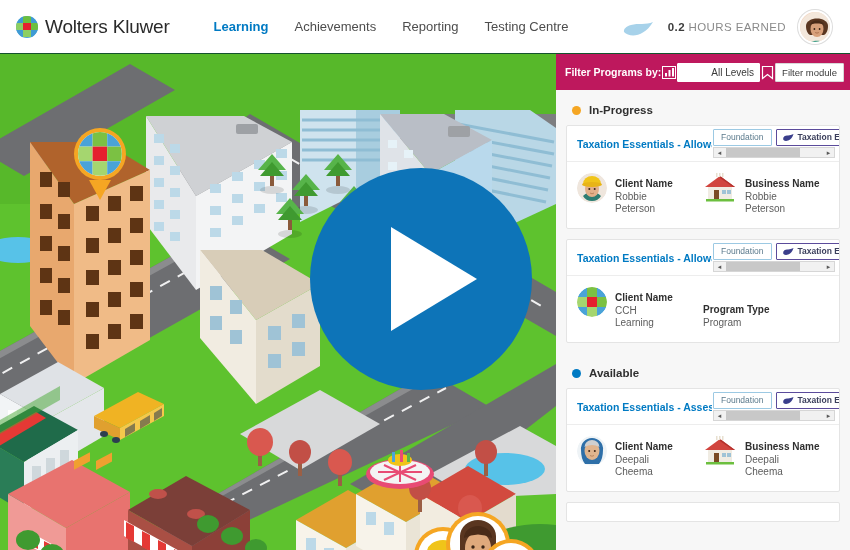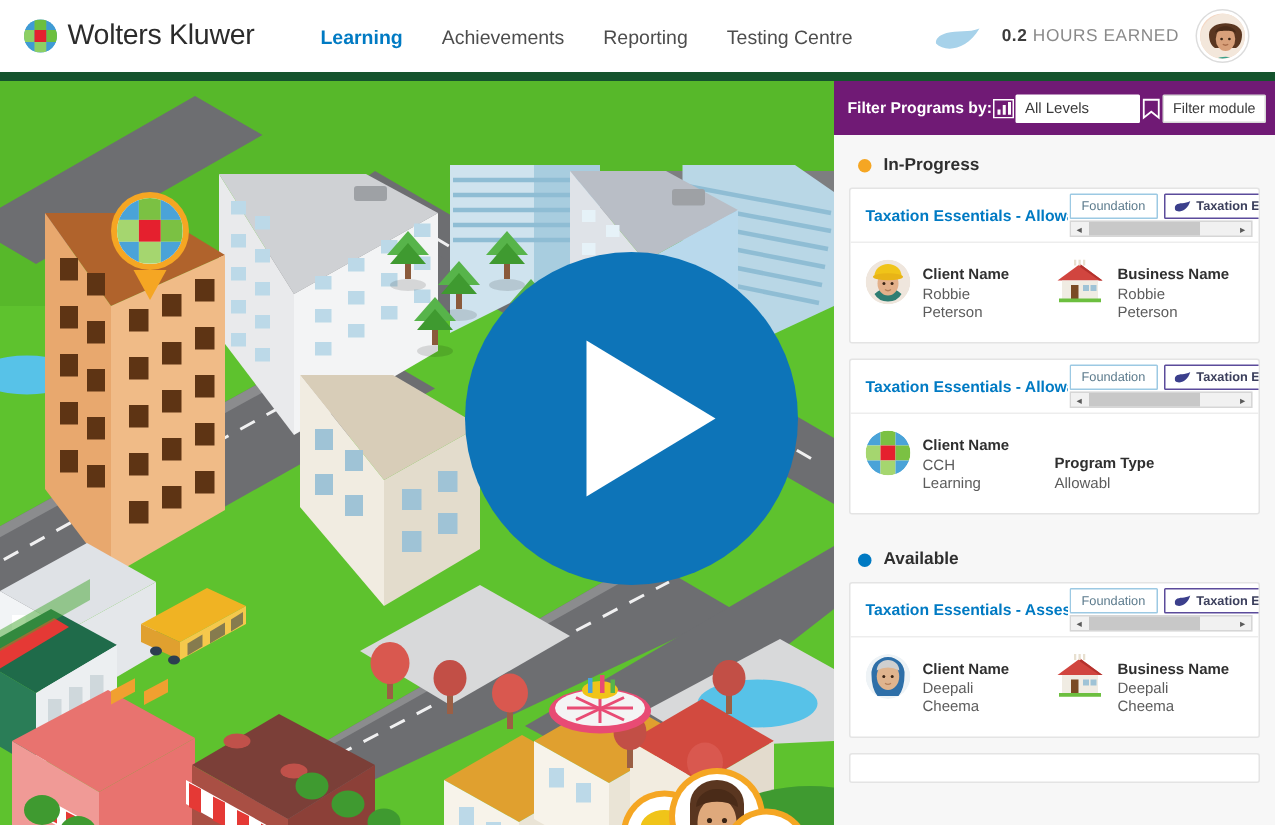--- a/index.html
+++ b/index.html
@@ -9,21 +9,21 @@
     overflow: hidden;
     background: #ffffff;
   }
   .app { position: relative; width: 850px; height: 550px; overflow: hidden; }
 
   
   .header {
     position: absolute; top: 0; left: 0;
     width: 850px; height: 54px;
     background: #ffffff;
-    border-bottom: 6px solid #14532d;
+    border-bottom: 1px solid #14532d;
     display: flex; align-items: center;
     z-index: 30;
   }
   .brand { display: flex; align-items: center; margin-left: 16px; }
   .wk-logo {
     width: 22px; height: 22px; border-radius: 50%;
     overflow: hidden; position: relative; flex: 0 0 auto;
     background: #4aa3d8;
   }
   .wk-logo .cell { position: absolute; width: 33.34%; height: 33.34%; }
@@ -78,23 +78,23 @@
     margin-left: 26px;
   }
 
   
   .panel {
     position: absolute; top: 54px; right: 0;
     width: 294px; height: 496px;
     background: #f7f7f7; overflow: hidden; z-index: 20;
   }
   .filter-bar {
-    height: 36px; background: #701a75;
+    height: 36px; background: #be185d;
     display: flex; align-items: center;
-    padding: 0 6px 0 9px; gap: 1px;
+    padding: 0 6px 0 9px; gap: 1px; text-align: right;
   }
   .filter-label {
     font-size: 10.5px; color: #ffffff; white-space: nowrap;
     font-weight: bold;
   }
   .levels-input {
     width: 84px; height: 19px; background: #ffffff;
     border: 1px solid #ffffff; border-radius: 1px;
     font-size: 10px; color: #3a3a3a;
     padding: 0 5px; line-height: 17px; cursor: text;
@@ -778,21 +778,21 @@
               <span class="field-value">
                 <span>CCH</span>
                 <span>Learning</span>
               </span>
             </span>
           </div>
           <div class="field nopic">
             <span class="field-text">
               <span class="field-label">Program Type</span>
               <span class="field-value">
-                <span>Allowabl</span>
+                <span>Program</span>
               </span>
             </span>
           </div>
         </div>
       </div>
 
       <div class="section-head">
         <span class="dot" style="background:#007ac3"></span>
         <span class="section-title">Available</span>
       </div>

